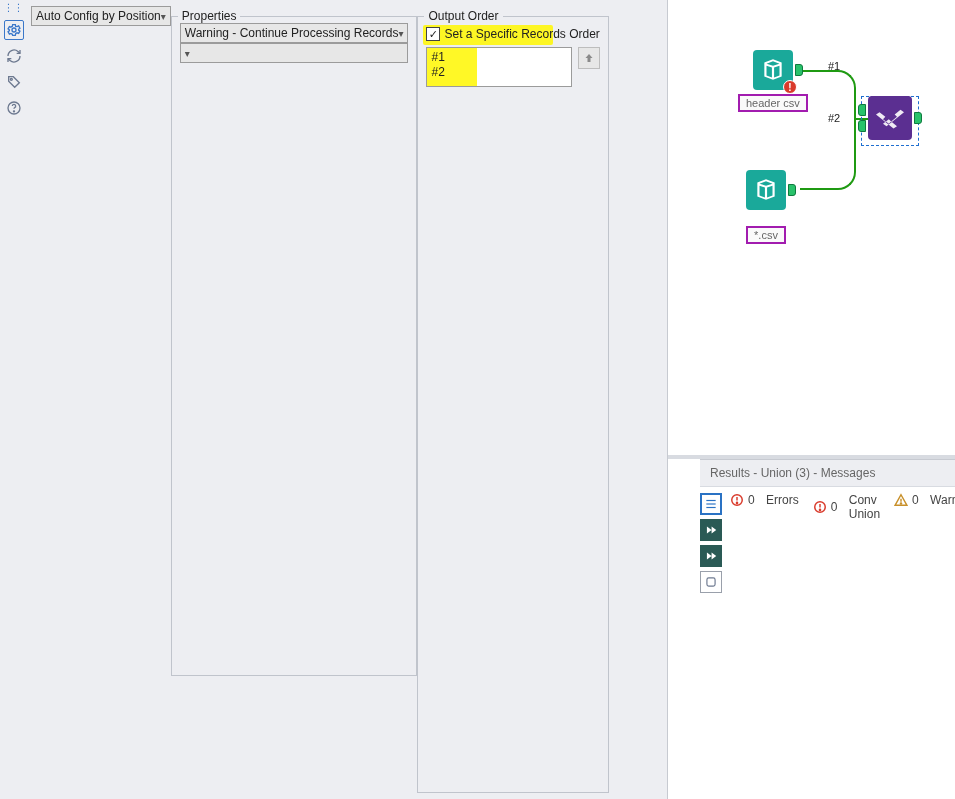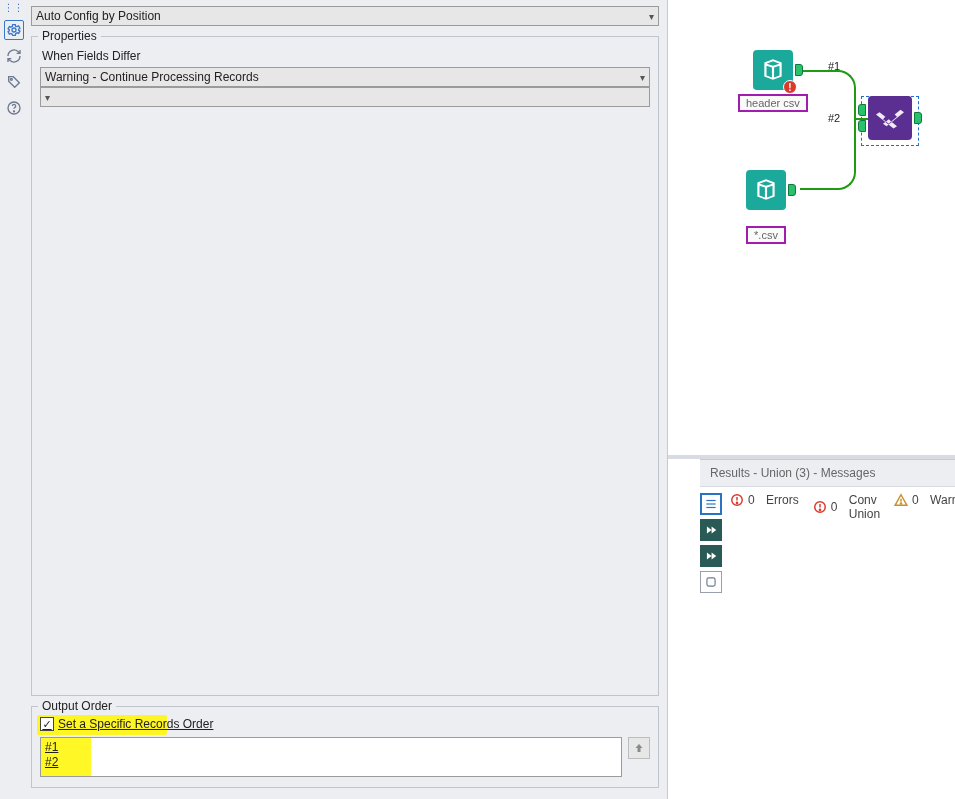--- a/index.html
+++ b/index.html
@@ -36,22 +36,22 @@
     color:#6d7990;
   }
   .rail-icon.active { border:1px solid #3a77c9; color:#3a77c9; border-radius:2px;}
   .rail-icon svg { width:16px; height:16px; }
 
   
   .config {
     width: 640px;
     height:100%;
     background:#edeef2;
-    padding: 6px 8px 6px 4px;
-    display:flex; flex-direction:column;
+    padding: 6px 24px 6px 4px;
+    display:flex; flex-direction:row;
   }
   .combo {
     width:100%;
     height:20px;
     background:#e7e7e7;
     border:1px solid #9b9b9b;
     display:flex; align-items:center;
     padding:0 4px;
     position:relative;
   }
@@ -83,21 +83,20 @@
     padding:0 4px;
     font-size:12px;
     color:#222;
   }
   .inner-label { margin:6px 2px 4px 2px; }
   .combo.inner { }
   .spacer-flex { flex:1; }
 
   .output-order {
     margin-top:10px;
-    text-decoration:underline;
   }
   .chk-row { display:flex; align-items:center; gap:4px; margin:4px 0 6px 0; position:relative;}
   .chk {
     width:14px; height:14px; border:1px solid #444; background:#fff;
     display:flex; align-items:center; justify-content:center;
     font-size:11px; line-height:11px;
     position:relative; z-index:2;
   }
   .chk-hl {
     position:absolute;
@@ -317,21 +316,20 @@
       <div class="highlight-under"></div>
       <div class="combo main">
         <span class="label">Auto Config by Position</span>
         <span class="chev">▾</span>
       </div>
     </div>
 
     <div class="fieldset" style="height:660px; display:flex; flex-direction:column;">
       <div class="legend">Properties</div>
 
-      <div class="inner-label">When Fields Differ</div>
 
       <div class="combo inner">
         <span class="label">Warning - Continue Processing Records</span>
         <span class="chev">▾</span>
       </div>
 
       <div class="combo inner">
         <span class="chev">▾</span>
       </div>
 

